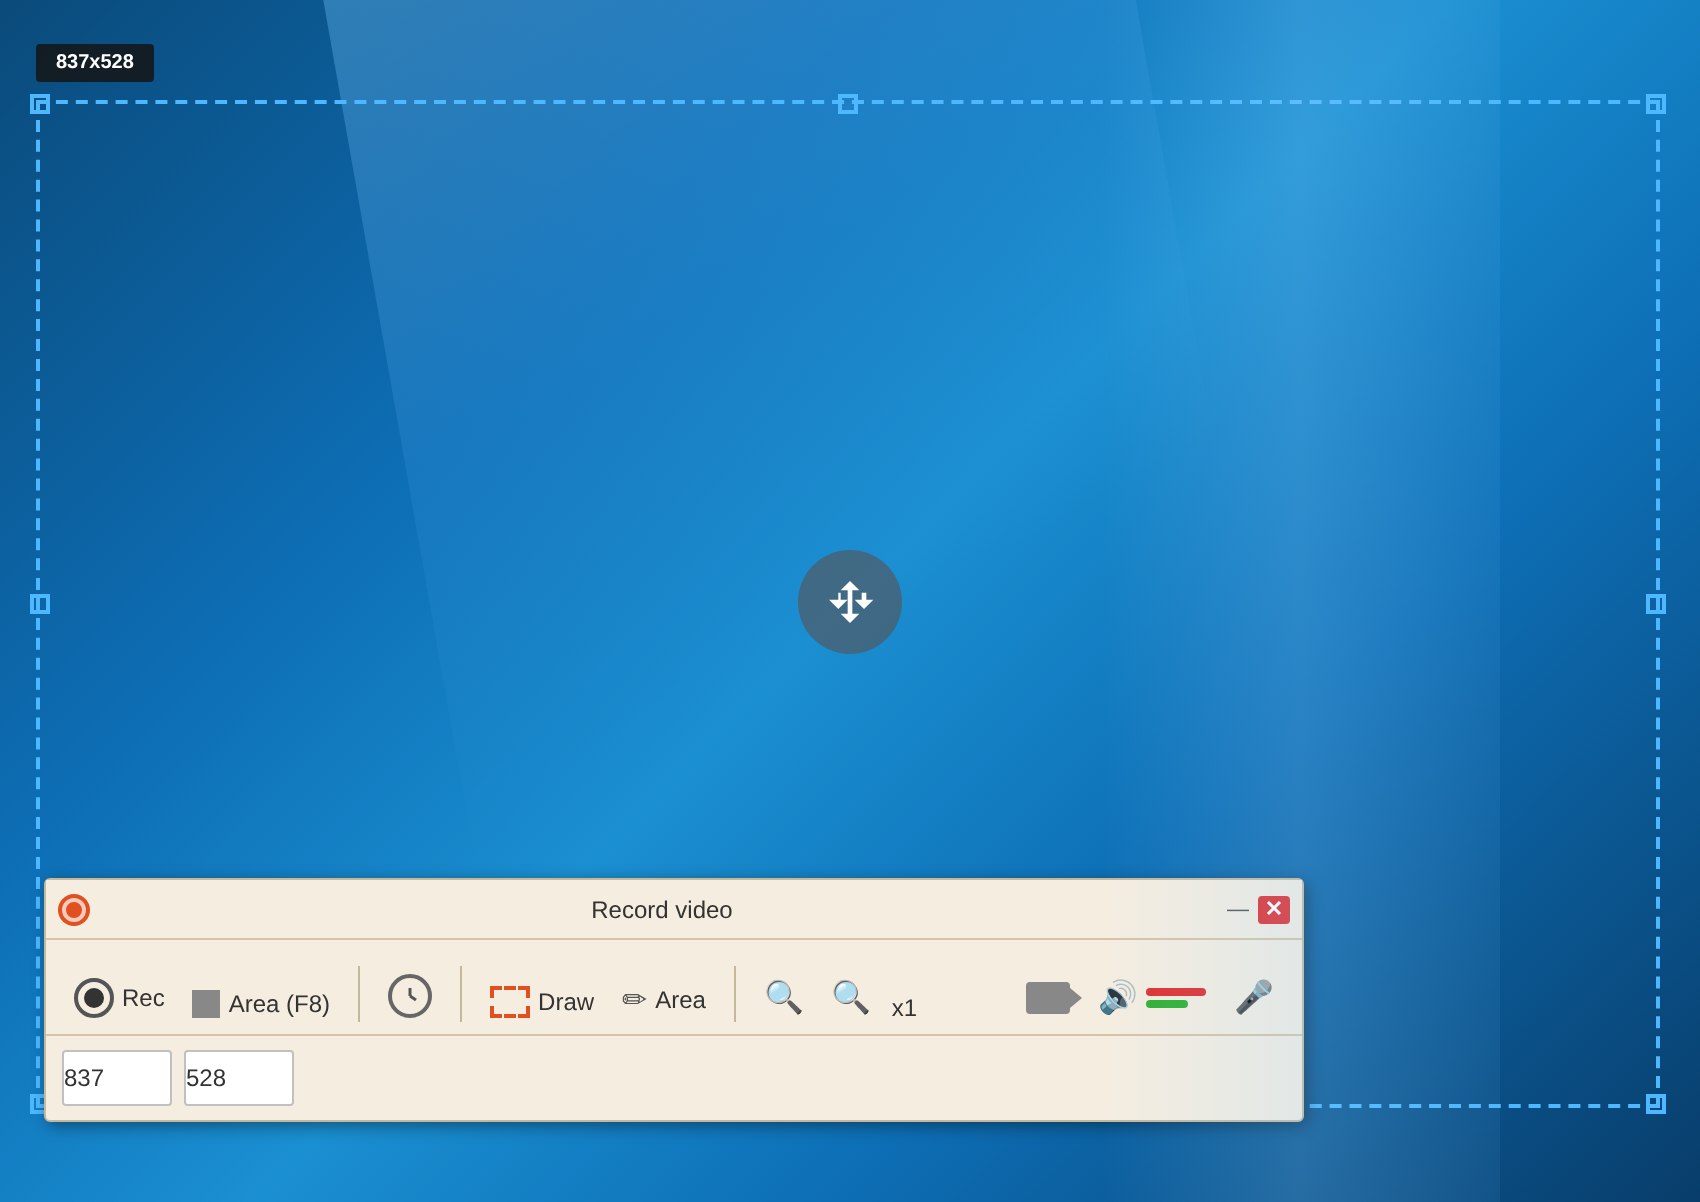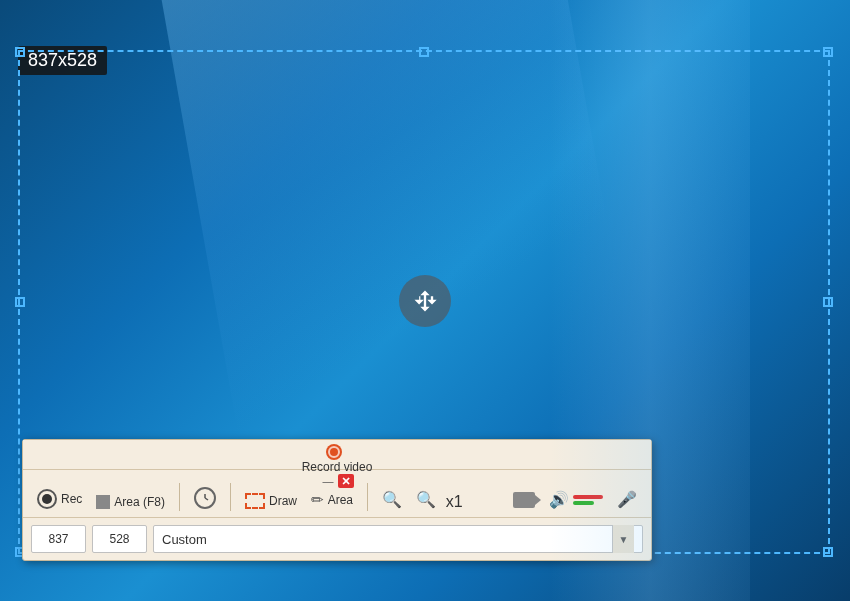--- a/index.html
+++ b/index.html
@@ -70,26 +70,25 @@
     .handle-bm { bottom: -5px; left: 50%; transform: translateX(-50%); }
     .handle-br { bottom: -5px; right: -5px; }
 
     
     .dimension-label {
       position: absolute;
       top: 22px;
       left: 18px;
       background: rgba(20, 20, 20, 0.85);
       color: #fff;
-      font-size: 18px;
-      font-weight: 400;
+      font-size: 10px;
+      font-weight: 700;
       padding: 4px 10px;
       border-radius: 2px;
       font-family: Arial, sans-serif;
-      margin-top: 24px;
     }
 
     
     .move-icon {
       position: absolute;
       top: 50%;
       left: 50%;
       transform: translate(-50%, -50%);
       width: 52px;
       height: 52px;
@@ -120,21 +119,20 @@
 
     
     .title-bar {
       background: #f5ede0;
       border-bottom: 1px solid #d4c4a8;
       display: flex;
       align-items: center;
       justify-content: space-between;
       padding: 4px 6px;
       height: 30px;
-      flex-direction: column;
     }
 
     .title-bar-left {
       display: flex;
       align-items: center;
     }
 
     .app-icon {
       width: 16px;
       height: 16px;
@@ -271,21 +269,21 @@
       color: #555;
     }
 
     
     .zoom-icon {
       font-size: 16px;
       color: #555;
     }
 
     .x1-label {
-      font-size: 16px;
+      font-size: 12px;
       color: #333;
     }
 
     
     .right-icons {
       margin-left: auto;
       display: flex;
       align-items: center;
       gap: 6px;
     }
@@ -340,21 +338,20 @@
       padding: 6px 8px;
       gap: 6px;
       height: 42px;
     }
 
     .size-input {
       width: 55px;
       height: 28px;
       border: 1px solid #c0c0c0;
       background: #fff;
-      text-align: center;
       font-size: 12px;
       color: #333;
       border-radius: 2px;
     }
 
     .preset-dropdown {
       flex: 1;
       height: 28px;
       border: 1px solid #c0c0c0;
       background: #fff;
@@ -486,21 +483,17 @@
           <span class="mic-icon">🎤</span>
         </button>
 
       </div>
     </div>
 
     <div class="bottom-bar">
       <input type="text" class="size-input" value="837" style="">
       <input type="text" class="size-input" value="528" style="">
 
-      <div class="preset-dropdown">
-        <span>Custom</span>
-        <div class="dropdown-arrow">▼</div>
-      </div>
     </div>
 
   </div>
 
 </div>
 
 </body></html>

